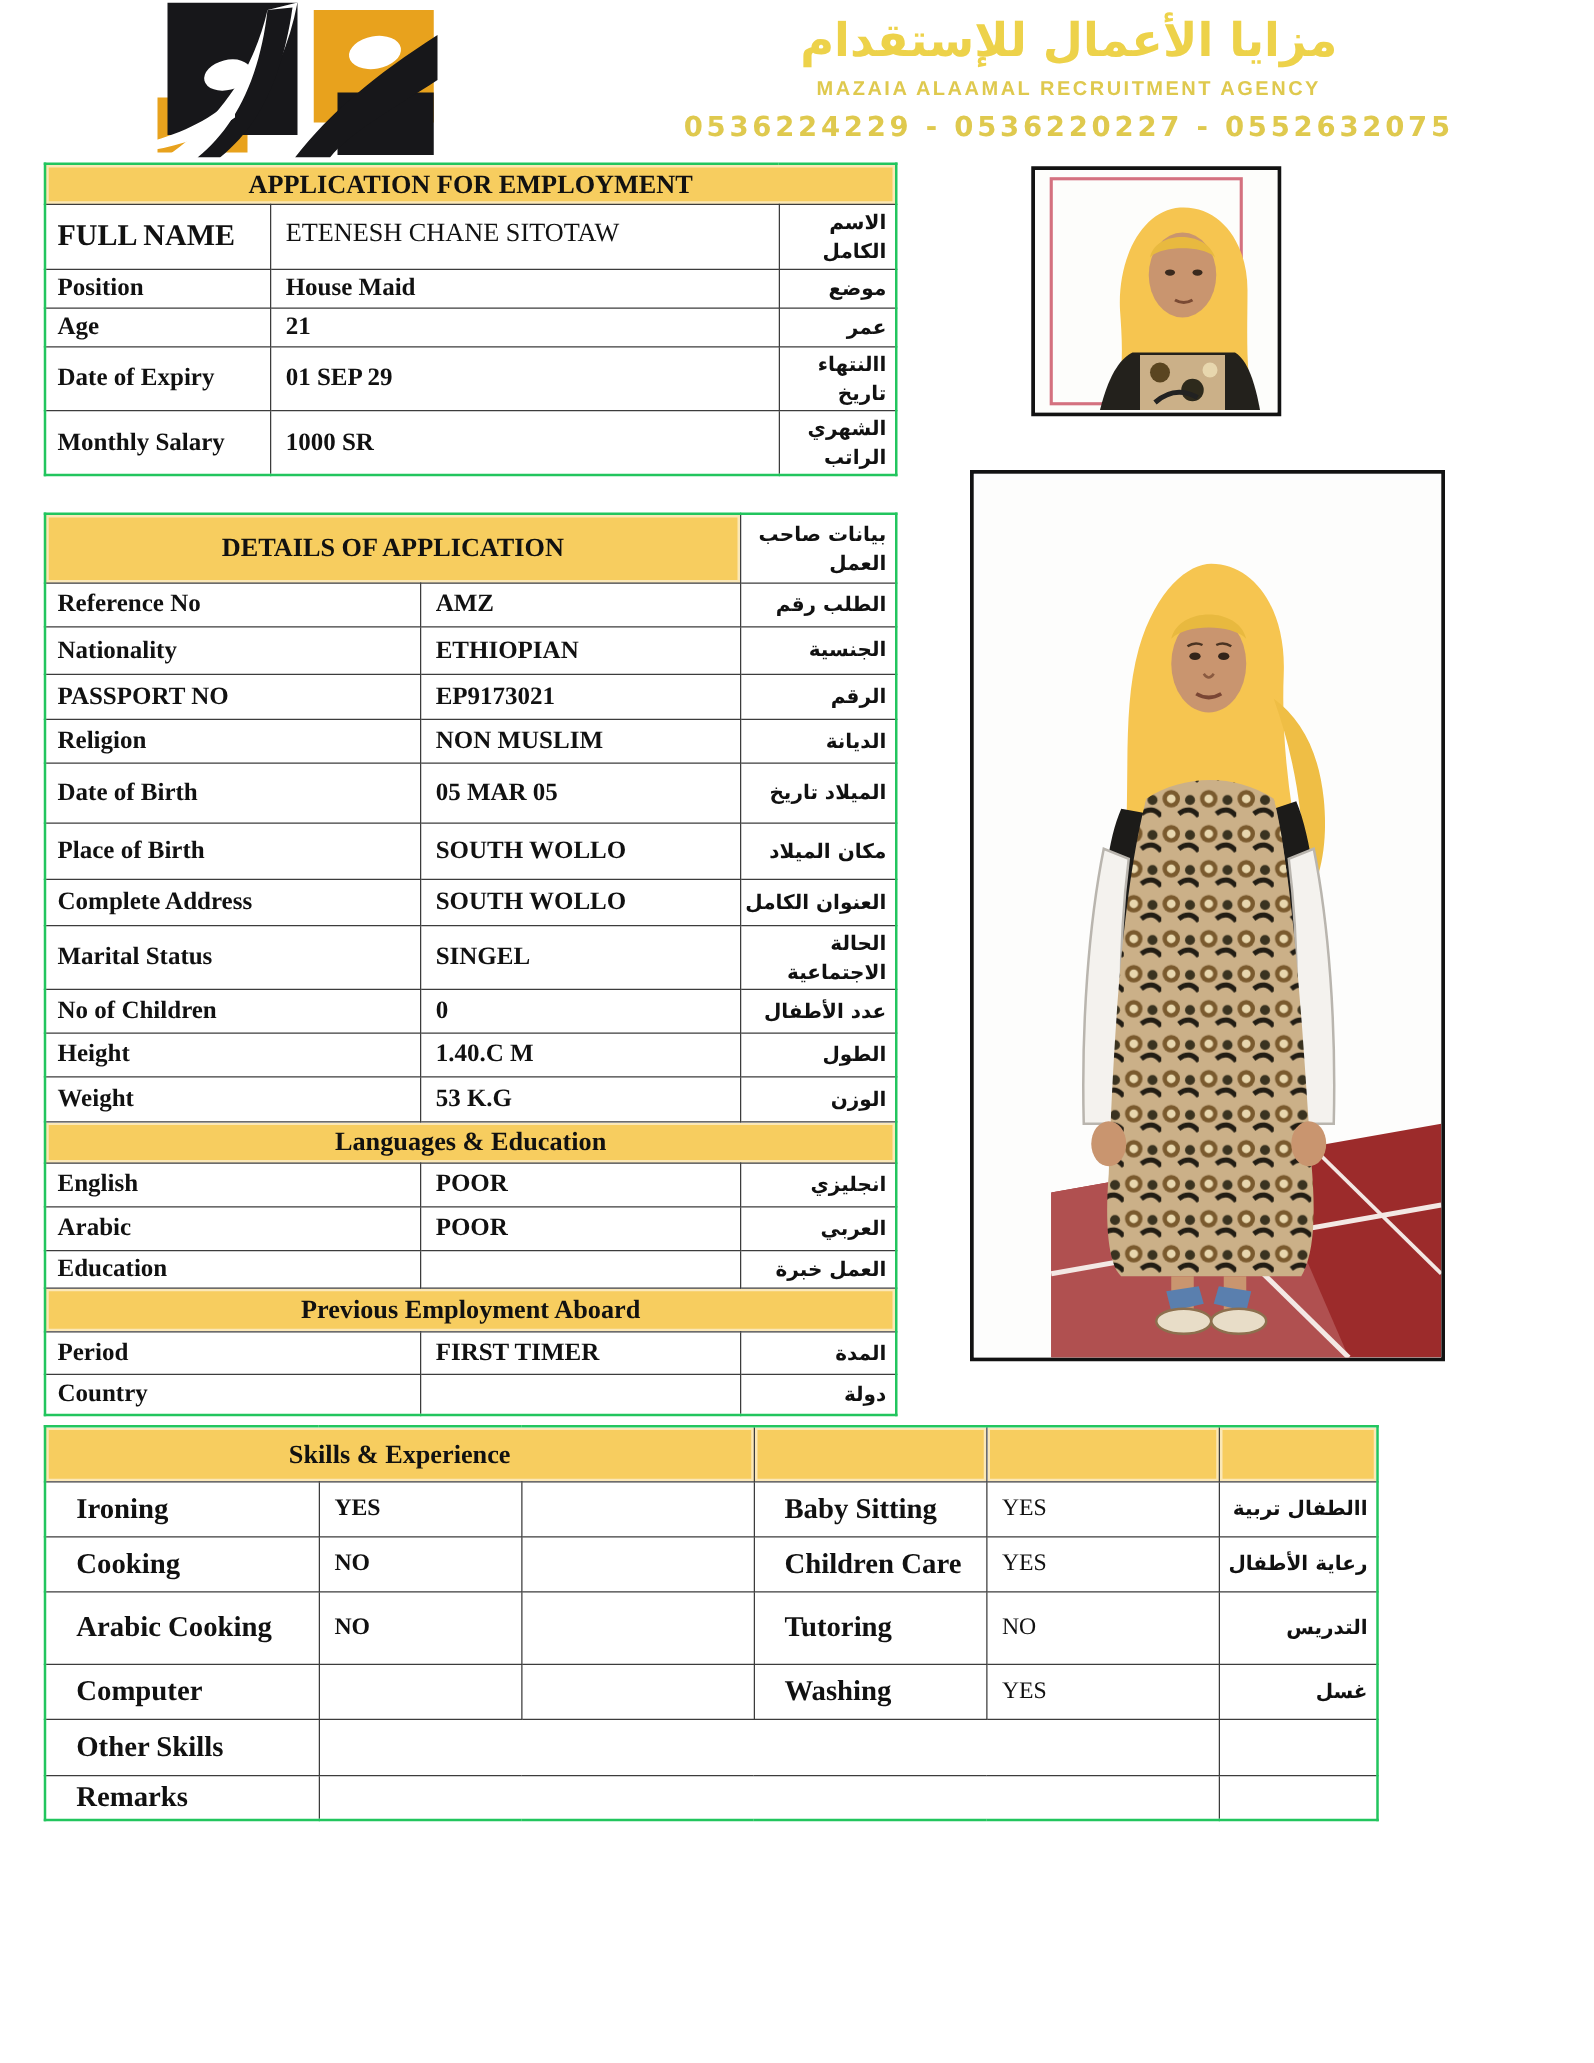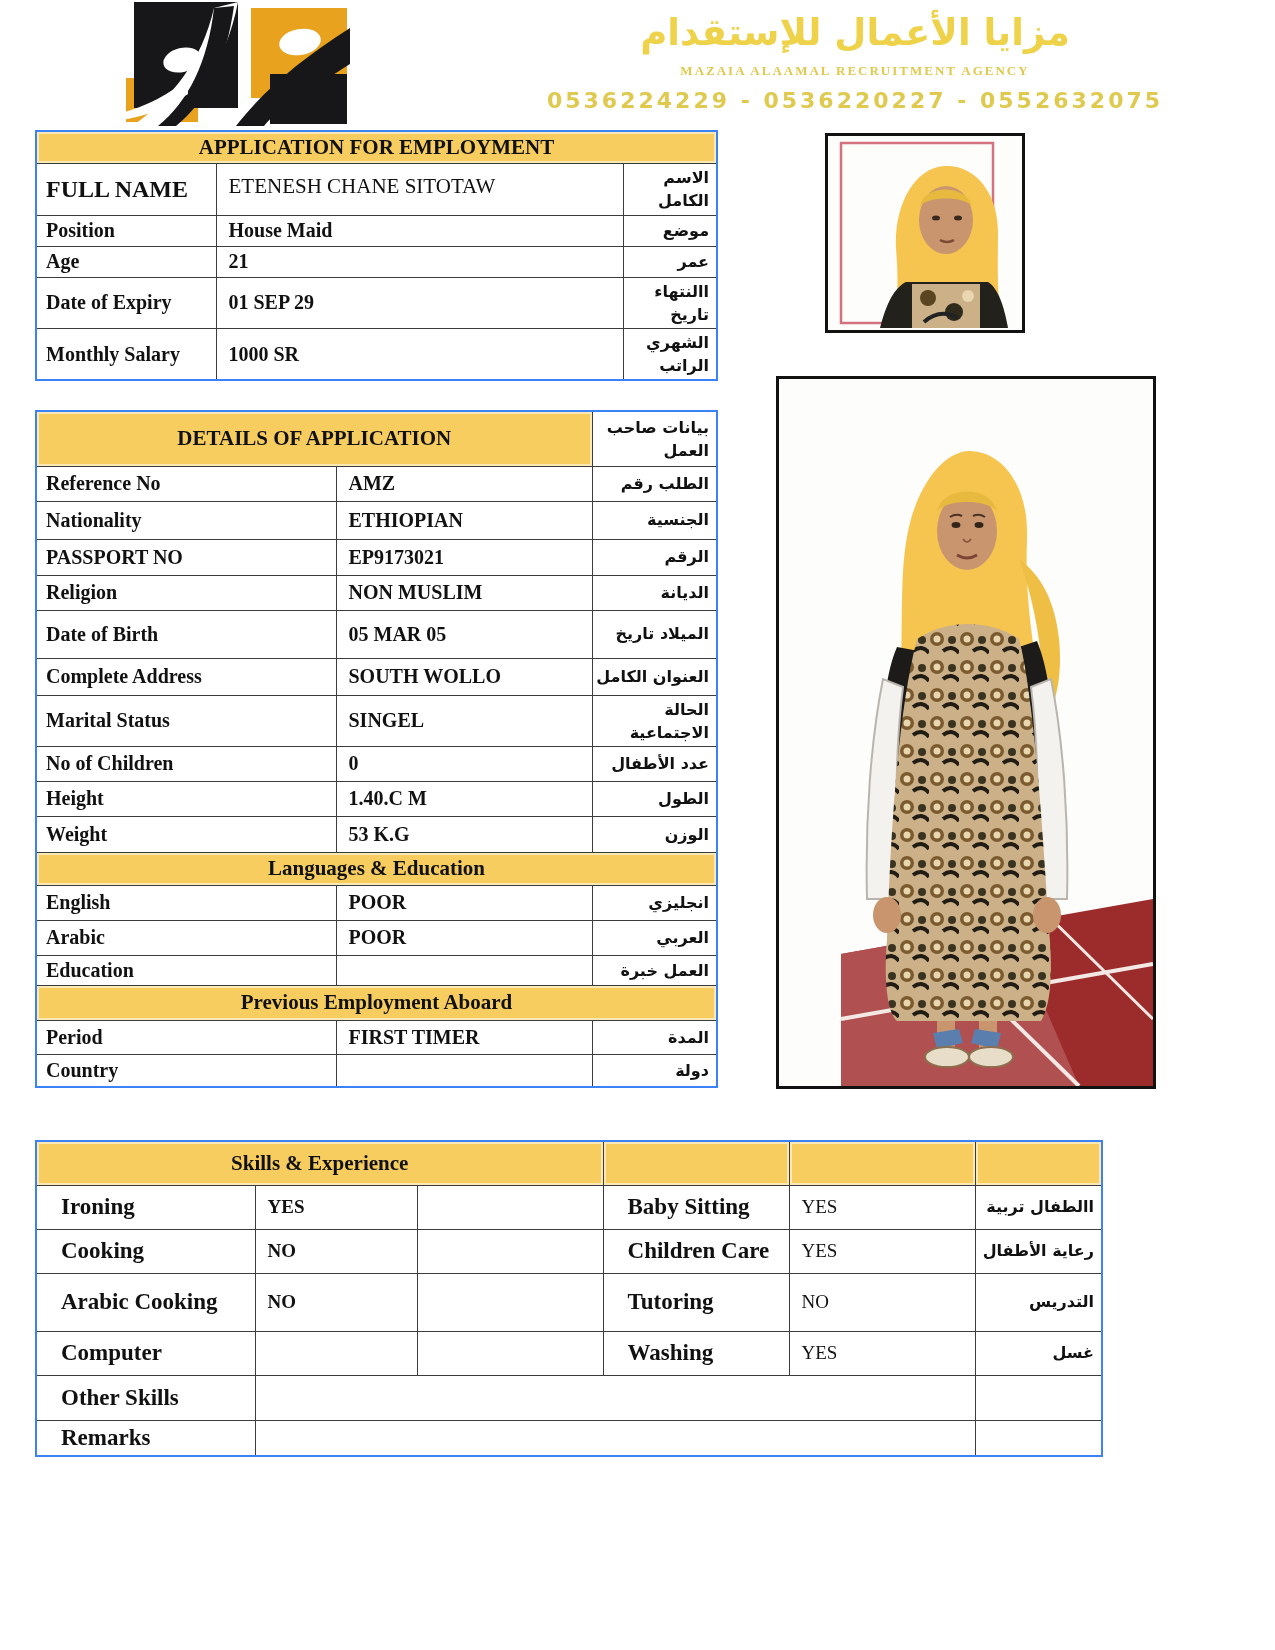--- a/index.html
+++ b/index.html
@@ -6,27 +6,27 @@
   html,body { background:#fff; }
   body {
     width:1275px; height:1650px; position:relative;
     font-family:"Liberation Serif", serif; color:#111;
   }
   .abs { position:absolute; }
 
   
   .brand-block { left:530px; top:12px; width:650px; text-align:center; }
   .brand-ar   { font-family:"DejaVu Sans", sans-serif; font-weight:bold; font-size:37px; color:#EDD24A; line-height:1.15; }
-  .brand-en   { font-family:Liberation Serif, serif; font-weight:bold; font-size:13px; color:#DFC94E; letter-spacing:2px; margin-top:8px; }
+  .brand-en   { font-family:Liberation Sans, sans-serif; font-weight:bold; font-size:16px; color:#DFC94E; letter-spacing:2px; margin-top:8px; }
   .brand-tel  { font-family:"DejaVu Sans", sans-serif; font-weight:bold; font-size:22px; color:#DFC94E; letter-spacing:3px; margin-top:9px; }
   .logo { left:118px; top:2px; width:245px; height:124px; }
 
   
   table { border-collapse:collapse; table-layout:fixed; background:#fff; }
-  .form-table { border:2px solid #3b82f6; }
+  .form-table { border:2px solid #22c55e; }
   .form-table td { border:1px solid #3c3c3c; vertical-align:middle; overflow:hidden; }
   .gold { background:#F7CD5F; box-shadow:inset 0 0 0 2px rgba(255,255,255,.55); }
   .band { text-align:center; font-weight:bold; font-size:21px; }
   .lbl  { font-weight:bold; font-size:20px; padding:3px 4px 3px 9px; vertical-align:top;margin-top:36px; }
   .lbl-big { font-size:24px; }
   .val  { font-weight:bold; font-size:20px; padding:3px 4px 3px 12px; }
   .val-reg { font-weight:normal; font-size:21px; vertical-align:bottom; padding-bottom:8px; }
   .ar   { font-family:"DejaVu Sans", sans-serif; font-weight:bold; font-size:16px;
           text-align:right; padding:2px 7px 2px 3px; vertical-align:top; line-height:1.45; }
   .t-employment { left:35px;  top:130px; width:681px; }
@@ -203,20 +203,25 @@
   <tr style="height:35px">
     <td class="lbl">Religion</td>
     <td class="val">NON MUSLIM</td>
     <td class="ar" dir="rtl">الديانة</td>
   </tr>
   <tr style="height:48px">
     <td class="lbl">Date of Birth</td>
     <td class="val">05 MAR 05</td>
     <td class="ar" dir="rtl">الميلاد تاريخ</td>
   </tr>
+  <tr style="height:45px">
+    <td class="lbl">Place of Birth</td>
+    <td class="val">SOUTH WOLLO</td>
+    <td class="ar" dir="rtl">مكان الميلاد</td>
+  </tr>
   <tr style="height:37px">
     <td class="lbl">Complete Address</td>
     <td class="val">SOUTH WOLLO</td>
     <td class="ar" dir="rtl">العنوان الكامل</td>
   </tr>
   <tr style="height:34px">
     <td class="lbl">Marital Status</td>
     <td class="val">SINGEL</td>
     <td class="ar" dir="rtl">الحالة الاجتماعية</td>
   </tr>

